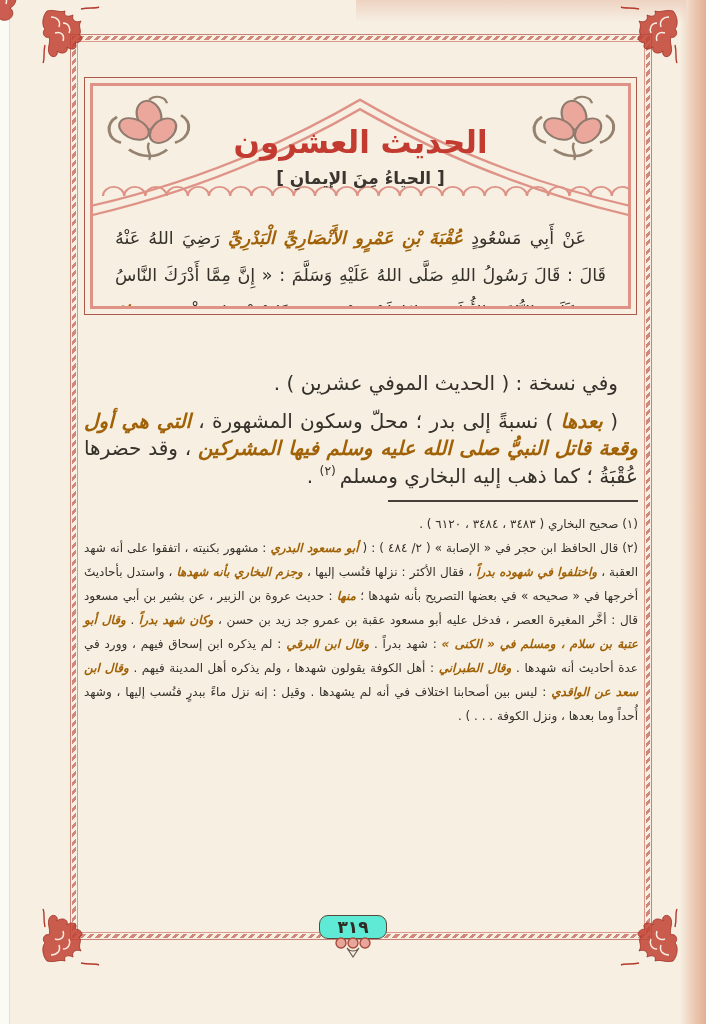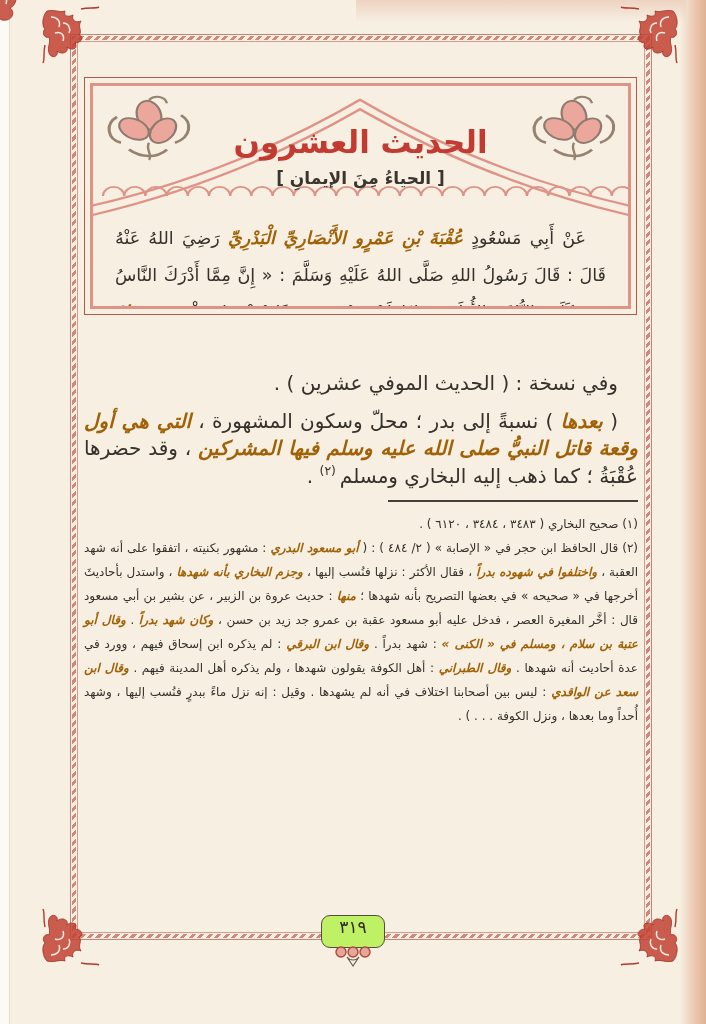--- a/index.html
+++ b/index.html
@@ -46,22 +46,22 @@
   .fn-sep{width:250px;border-top:2px solid #46403a;margin:6px 0 10px;}
   .footnotes{font-size:12px;line-height:24px;text-align:justify;}
   .fn-item{margin:0;}
 
   .seg{color:inherit;}
   .seg-red{color:#a16207;font-weight:bold;font-style:italic;}
   .seg-sup{font-size:0.62em;vertical-align:super;line-height:0;}
 
   
   .page-num-wrap{position:absolute;left:0;right:0;top:915px;display:flex;flex-direction:column;align-items:center;z-index:5;}
-  .page-num{background:#bef264;border:1.5px solid #57493e;border-radius:9px;padding:1px 17px 10px;
-    font-size:17px;font-weight:normal;color:#2f2a24;}
+  .page-num{background:#5eead4;border:1.5px solid #57493e;border-radius:9px;padding:1px 17px 1px;
+    font-size:17px;font-weight:bold;color:#2f2a24;}
   .page-num-orn{margin-top:-2px;}
 </style>
 </head>
 <body>
 
 <div class="scan-edge-left"></div>
 <div class="scan-edge-right"></div>
 <div class="scan-tint-top"></div>
 <svg class="scan-frag" width="40" height="52" viewBox="0 0 40 52">
   <path d="M6,2 C20,6 26,2 34,10 C28,16 32,22 24,26 C30,30 26,40 16,38 C10,36 12,28 6,26 Z" fill="#c24234" fill-opacity="0.85" stroke="#9e2f24" stroke-width="0.8"></path>

